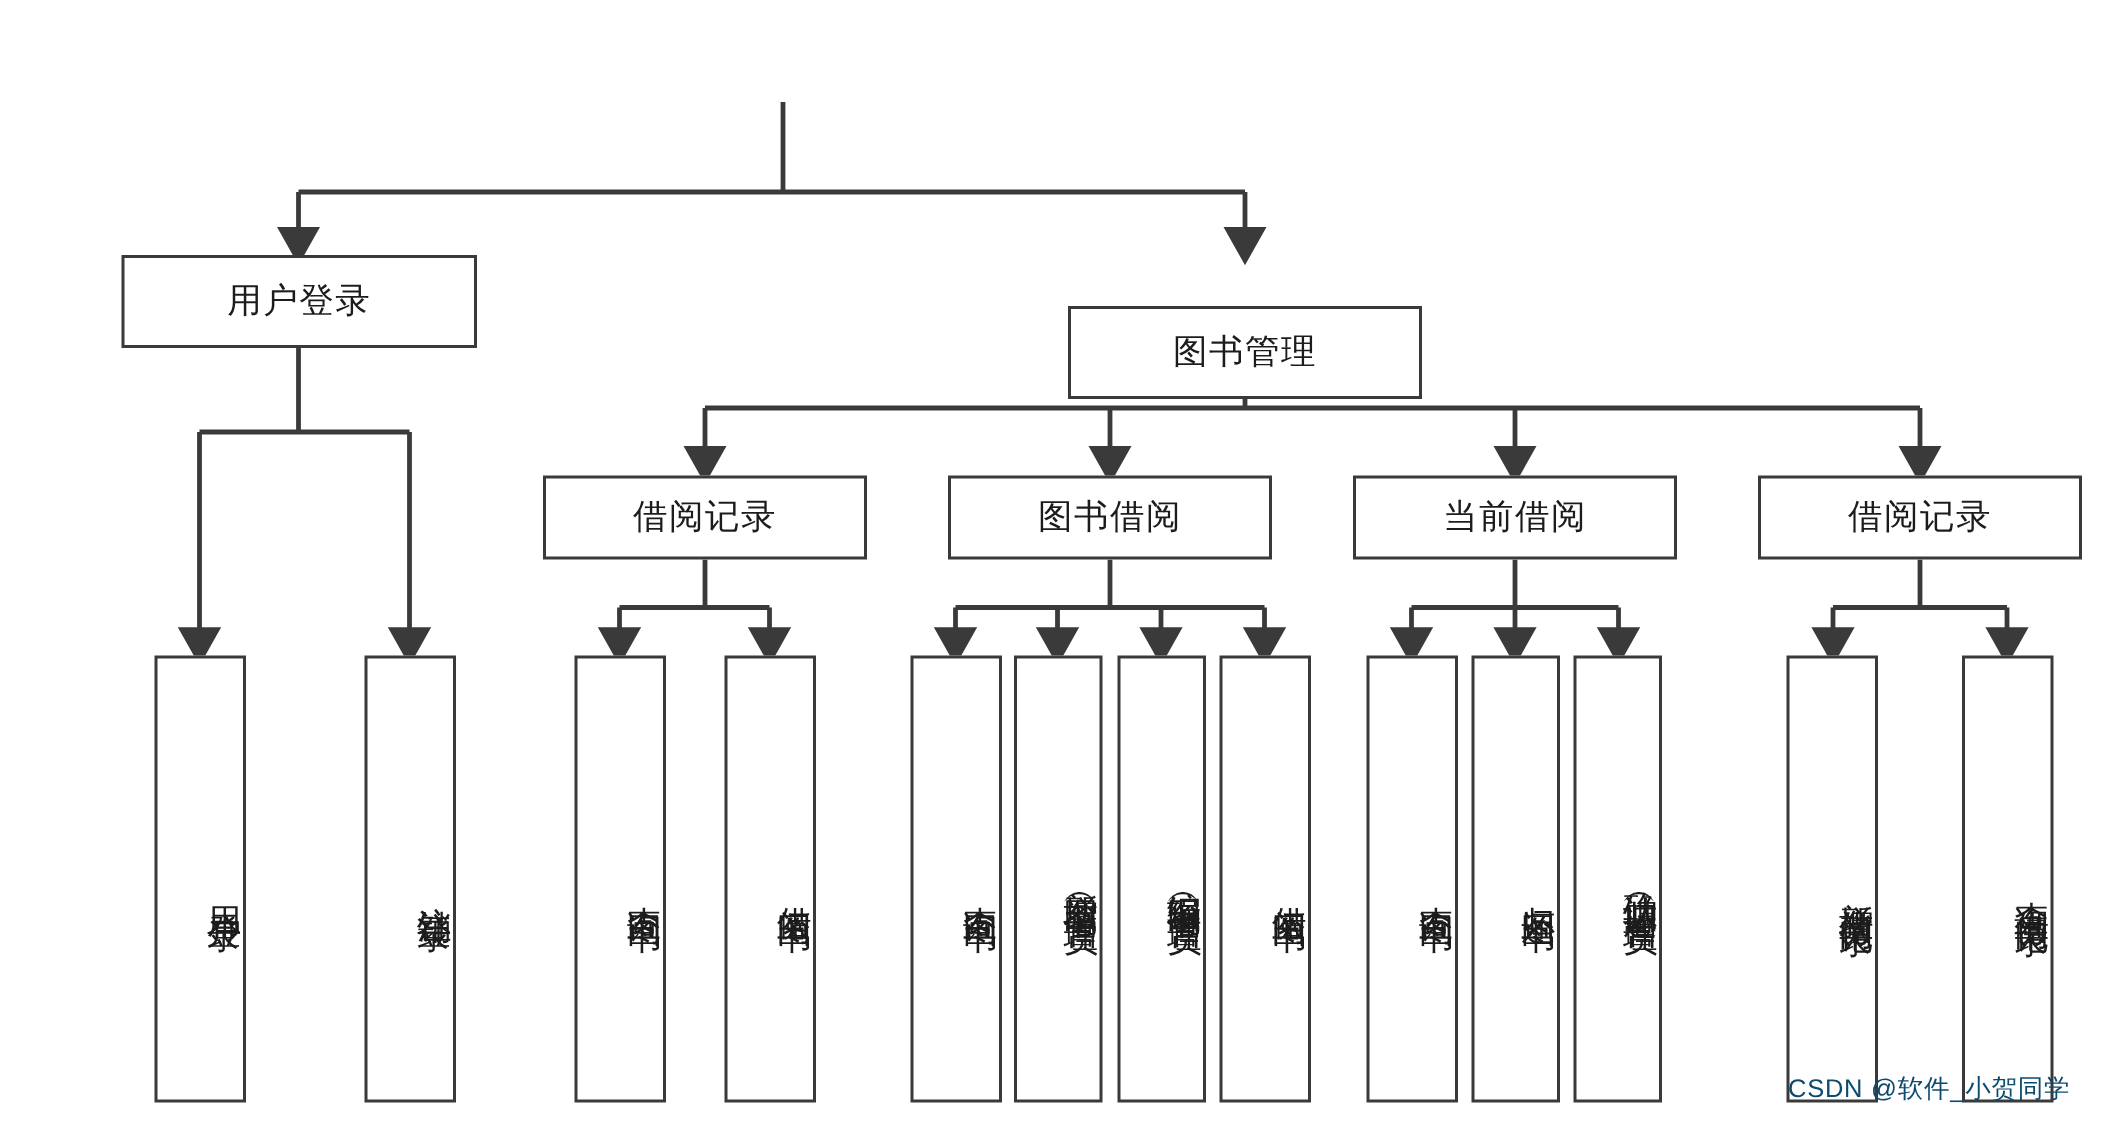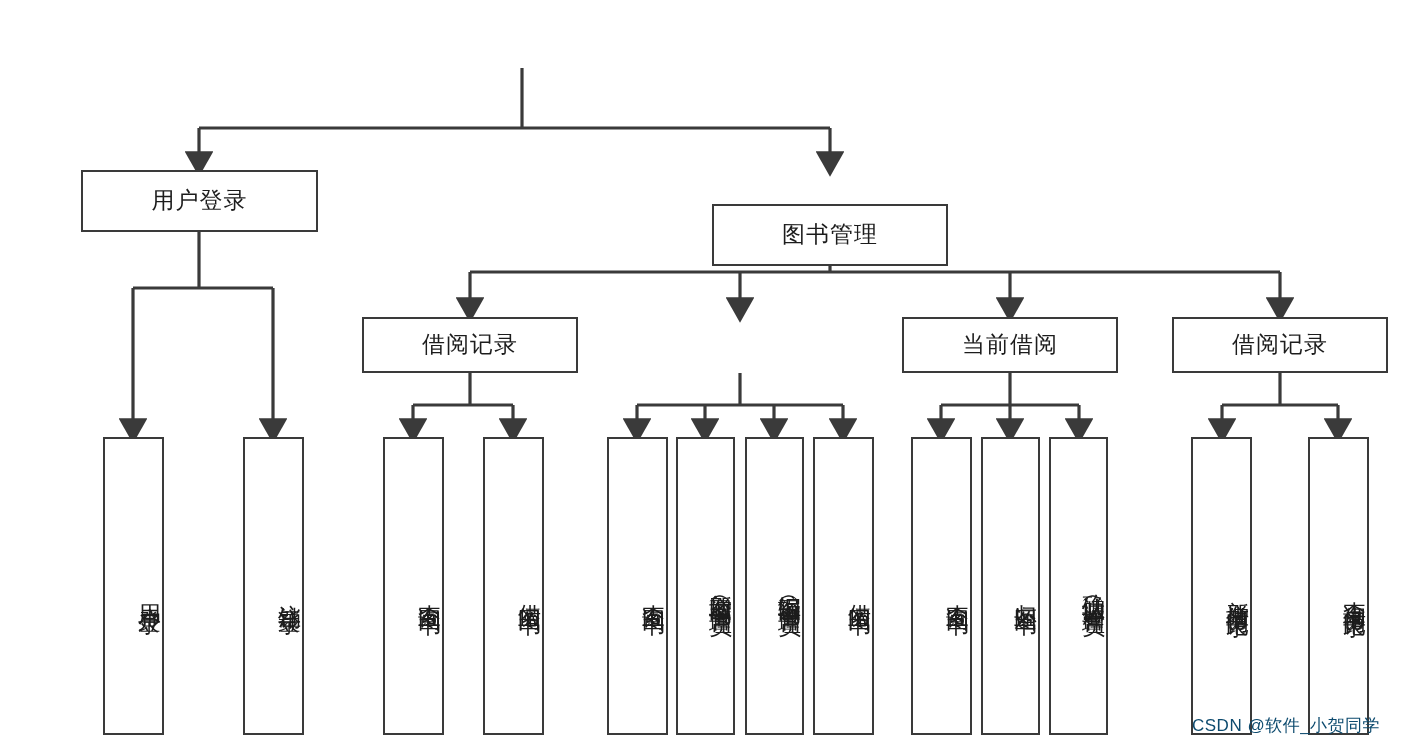--- a/index.html
+++ b/index.html
@@ -122,20 +122,23 @@
   <div class="node horiz" style="left:81px; top:170px; width:237px; height:62px;">
     <span>用户登录</span>
   </div>
   <div class="node horiz" style="left:712px; top:170px; width:236px; height:62px;margin-top:34px;">
     <span>图书管理</span>
   </div>
 
   <div class="node horiz" style="left:362px; top:317px; width:216px; height:56px;">
     <span>借阅记录</span>
   </div>
+  <div class="node horiz" style="left:632px; top:317px; width:216px; height:56px;">
+    <span>图书借阅</span>
+  </div>
   <div class="node horiz" style="left:1172px; top:317px; width:216px; height:56px;">
     <span>借阅记录</span>
   </div>
   <div class="node horiz" style="left:902px; top:317px; width:216px; height:56px;">
     <span>当前借阅</span>
   </div>
 
   <div class="node vert" style="left:103px; top:437px; width:61px; height:298px;">
     <span>用户登录</span>
   </div>

